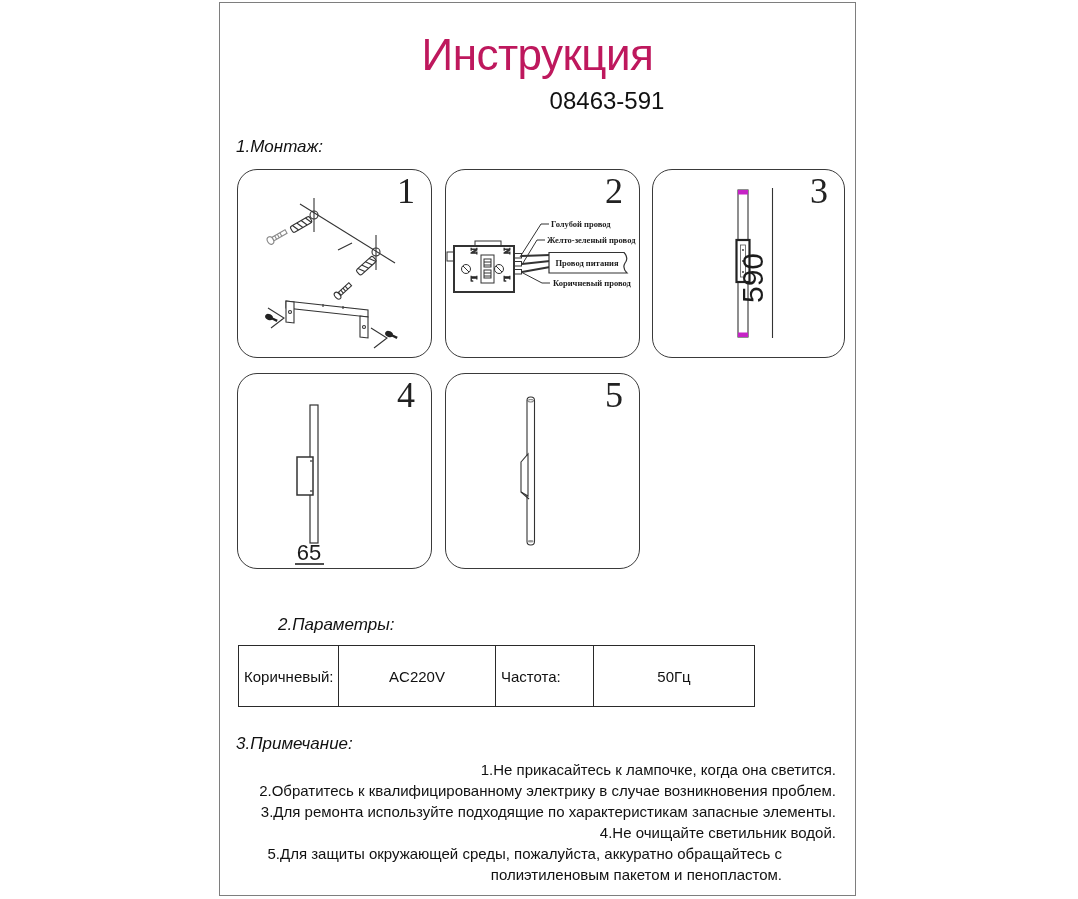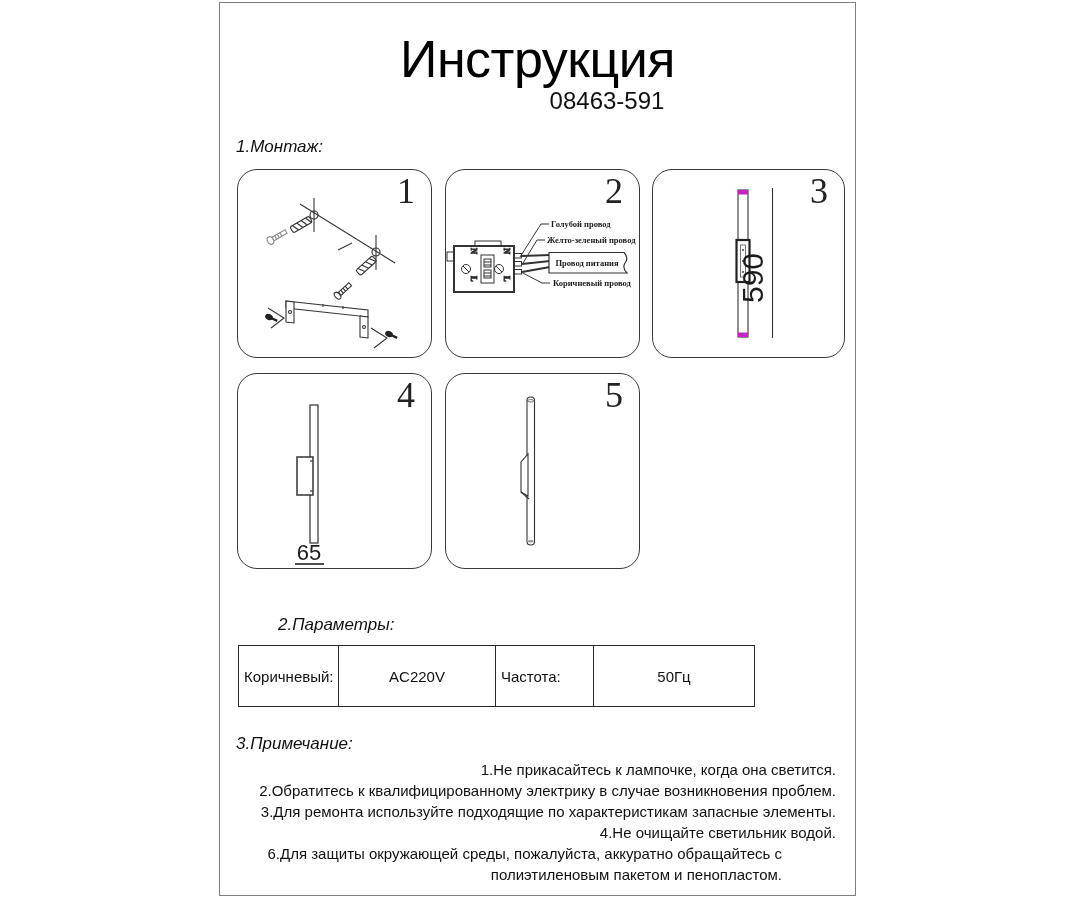--- a/index.html
+++ b/index.html
@@ -1,21 +1,21 @@
 <!DOCTYPE html>
 <html><head>
 <meta charset="utf-8">
 <style>
   html,body{margin:0;padding:0;background:#ffffff;}
   .canvas{position:relative;width:1078px;height:899px;background:#ffffff;overflow:hidden;
           font-family:"Liberation Sans","DejaVu Sans",sans-serif;color:#1c1c1c;}
   .page{position:absolute;left:219px;top:2px;width:637px;height:894px;background:#ffffff;
         border:1px solid #7e7e7e;box-sizing:border-box;}
   .title{position:absolute;left:0;top:28px;width:100%;text-align:center;
-         font-size:52px;letter-spacing:-0.5px;line-height:1.1;color:#000000;}
+         font-size:44px;letter-spacing:-0.5px;line-height:1.1;color:#be185d;}
   .model{position:absolute;left:252px;top:84px;width:270px;text-align:center;
          font-size:24px;color:#111;}
   .sec-heading{position:absolute;left:16px;font-size:17px;color:#111;font-style:italic;}
   .h-montage{top:134px;}
   .h-params{top:612px;margin-left:42px;}
   .h-notes{top:731px;}
   .panel{position:absolute;border:1.6px solid #3a3a3a;border-radius:20px;background:#fff;box-sizing:border-box;}
   .p1{left:17px;top:166px;width:195px;height:189px;}
   .p2{left:225px;top:166px;width:195px;height:189px;}
   .p3{left:432px;top:166px;width:193px;height:189px;}
@@ -207,17 +207,17 @@
     </tbody>
       </table>
 
     <div class="sec-heading h-notes">3.Примечание:</div>
 
     <div class="notes-list">
       <div class="note">1.Не прикасайтесь к лампочке, когда она светится.</div>
       <div class="note">2.Обратитесь к квалифицированному электрику в случае возникновения проблем.</div>
       <div class="note">3.Для ремонта используйте подходящие по характеристикам запасные элементы.</div>
       <div class="note">4.Не очищайте светильник водой.</div>
-      <div class="note">6.Для защиты окружающей среды, пожалуйста, аккуратно обращайтесь с полиэтиленовым пакетом и пенопластом.</div>
+      <div class="note">5.Для защиты окружающей среды, пожалуйста, аккуратно обращайтесь с полиэтиленовым пакетом и пенопластом.</div>
     </div>
 
   </div>
 </div>
 
 </body></html>

